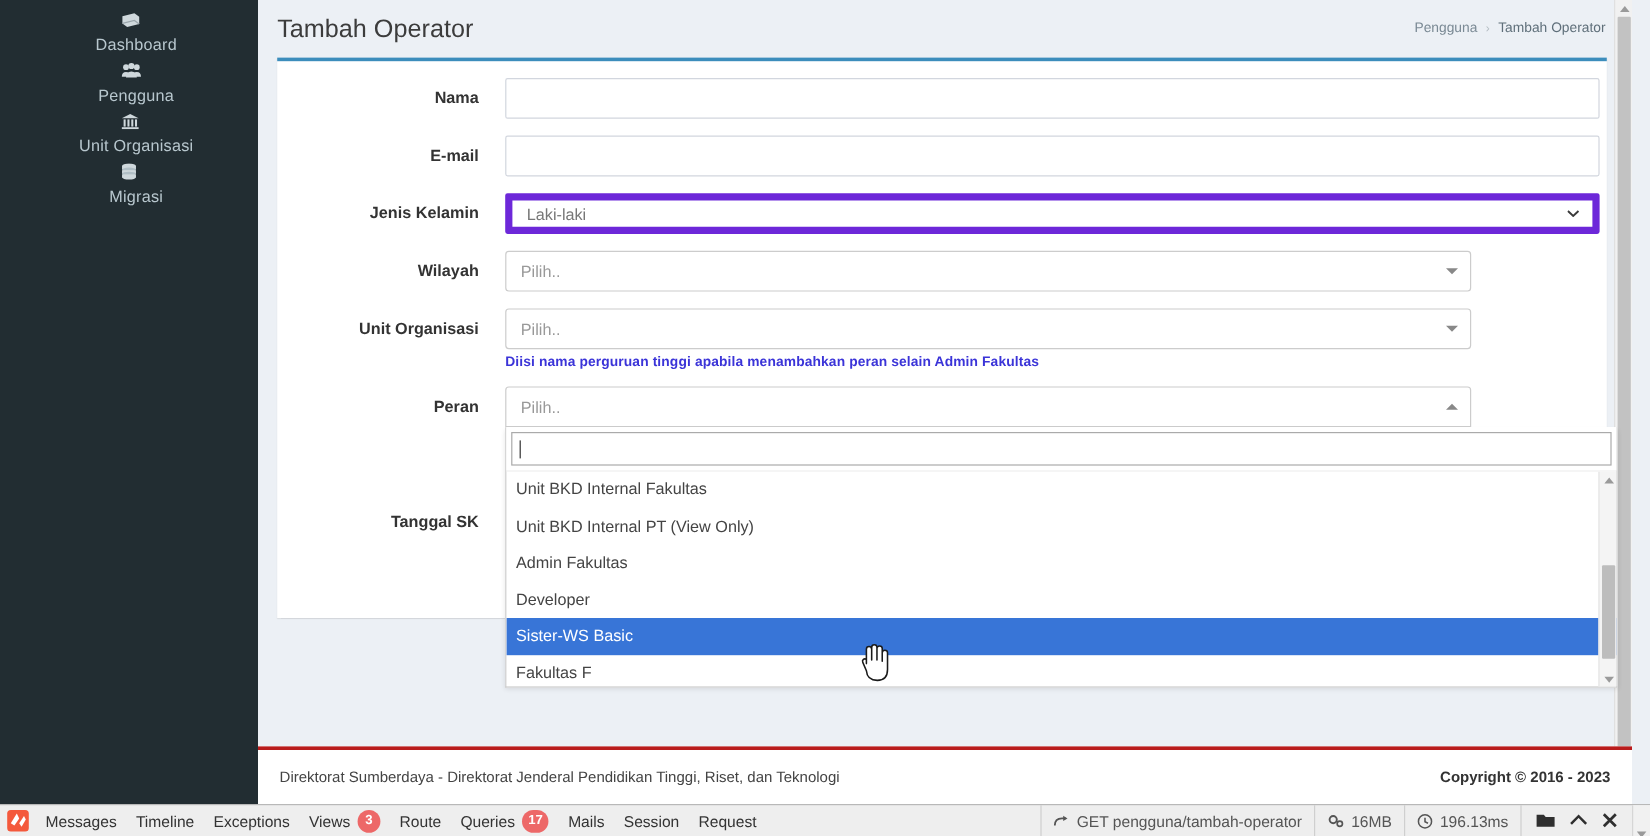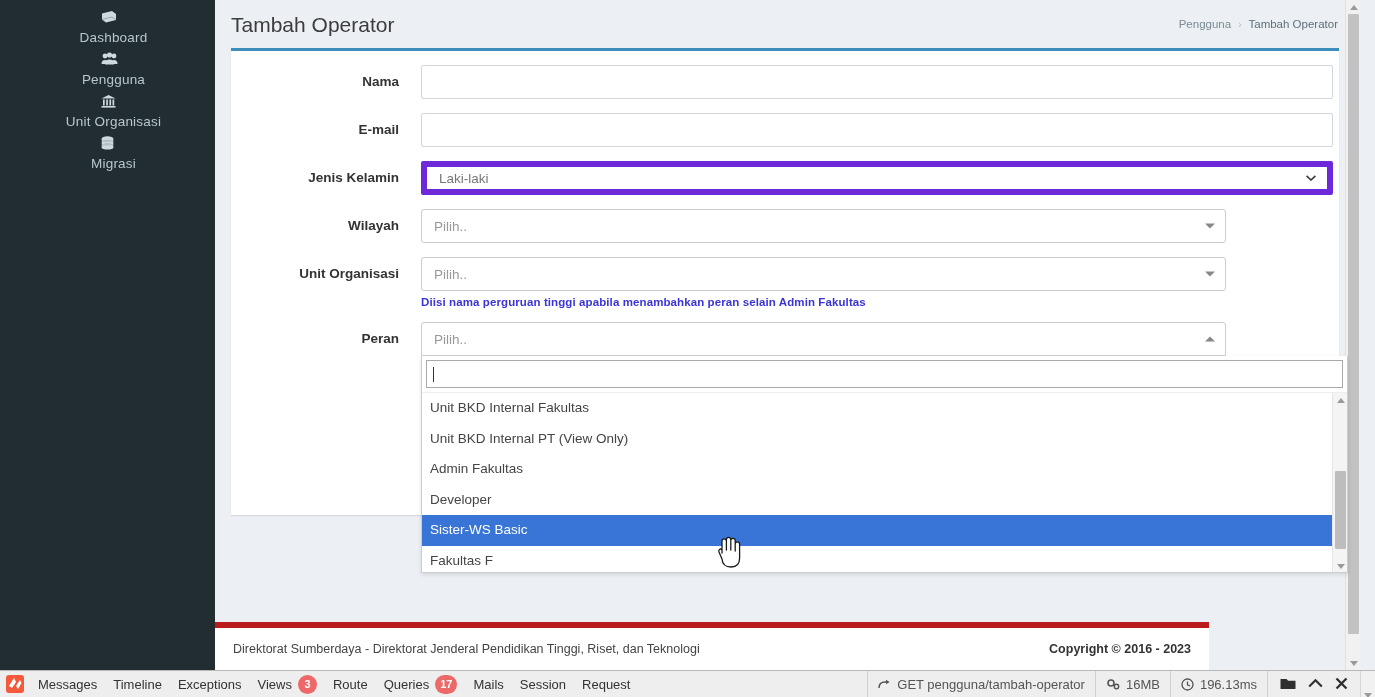--- a/index.html
+++ b/index.html
@@ -191,23 +191,23 @@
 
   
   .cursor-hand {
     position: absolute; left: 498px; top: 533px;
     width: 34px; height: 40px; z-index: 60; pointer-events: none;
   }
 
   
   .page-footer {
     position: absolute; left: 215px; top: 622px;
-    width: 994px; height: 48px;
+    width: 1145px; height: 48px;
     background: #fff;
-    border-top: 6px solid #b91c1c;
+    border-top: 3px solid #b91c1c;
     display: flex; align-items: center;
     padding: 0 18px;
     font-size: 12.5px; color: #444;
   }
   .page-footer .copy { margin-left: auto; font-weight: bold; color: #333; }
 
   
   .main-sb {
     position: absolute; right: 0; top: 0;
     width: 15px; height: 670px;
@@ -426,20 +426,21 @@
           </div>
         </div>
 
         <div class="form-row">
           <div class="f-field">
             <input class="inp" type="text" value="" style="visibility: hidden;" placeholder="">
           </div>
         </div>
 
         <div class="form-row">
+          <div class="f-label">Tanggal SK</div>
           <div class="f-field">
             <input class="inp" type="text" value="" style="visibility: hidden;" placeholder="">
           </div>
         </div>
 
       </div>
     </div>
 
     <svg class="cursor-hand" viewBox="0 0 34 40">
       <path d="M9 20 L9 8 a2.2 2.2 0 0 1 4.4 0 L13.4 17 L13.4 6.5 a2.2 2.2 0 0 1 4.4 0 L17.8 17 L17.8 7.5

